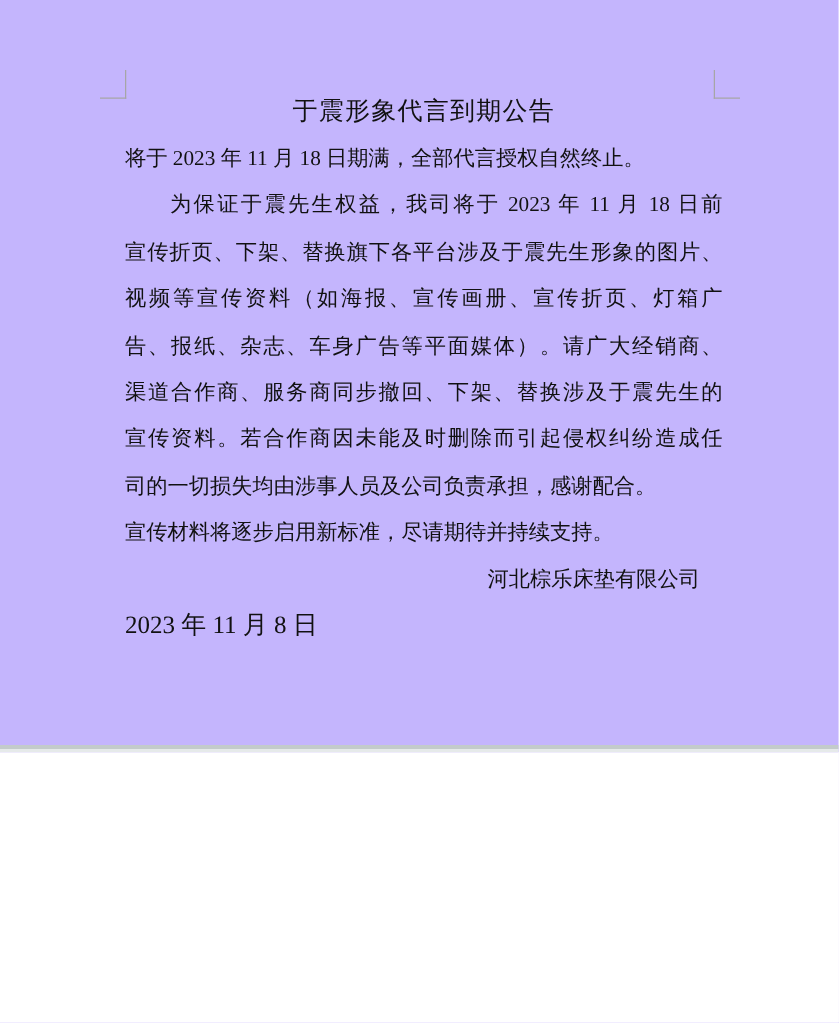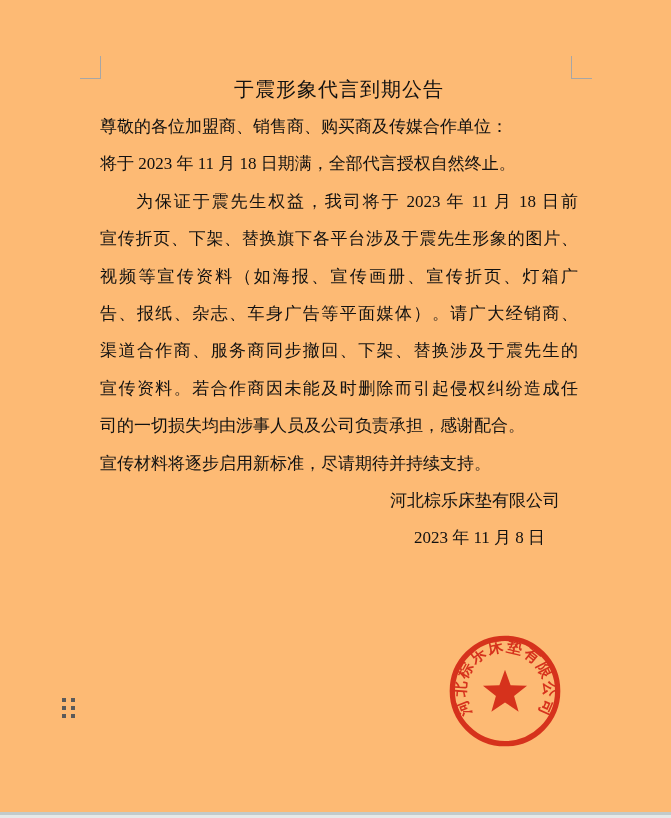--- a/index.html
+++ b/index.html
@@ -4,22 +4,22 @@
 <style>
   html, body {
     margin: 0;
     padding: 0;
     background: #ffffff;
     font-family: "Liberation Serif", "DejaVu Serif", serif;
   }
   .page {
     position: relative;
     width: 671px;
-    height: 818px;
-    background: #fdba74;
+    height: 602px;
+    background: #c4b5fd;
     overflow: hidden;
     color: #111111;
   }
   
   .crop-mark {
     position: absolute;
     width: 20px;
     height: 22px;
   }
   .crop-mark.tl {
@@ -65,23 +65,22 @@
     font-size: 17px;
     line-height: 37.4px;
   }
   .sig-company {
     font-size: 17px;
     line-height: 37.4px;
     text-align: right;
     padding-right: 18px;
   }
   .sig-date {
-    font-size: 17px;
+    font-size: 20px;
     line-height: 37.4px;
-    text-align: right;
     padding-right: 33px;
   }
   
   .drag-handle {
     position: absolute;
     left: 62px;
     top: 698px;
     display: grid;
     grid-template-columns: 4px 4px;
     grid-template-rows: 4px 4px 4px;
@@ -114,21 +113,20 @@
 </head>
 <body>
 
 <div class="page">
 
   <div class="crop-mark tl"></div>
   <div class="crop-mark tr"></div>
 
   <div class="doc">
     <h1 class="title">于震形象代言到期公告</h1>
-    <div class="line">尊敬的各位加盟商、销售商、购买商及传媒合作单位：</div>
     <div class="line">将于 2023 年 11 月 18 日期满，全部代言授权自然终止。</div>
     <div class="line indent j">为保证于震先生权益，我司将于 2023 年 11 月 18 日前</div>
     <div class="line j">宣传折页、下架、替换旗下各平台涉及于震先生形象的图片、</div>
     <div class="line j">视频等宣传资料（如海报、宣传画册、宣传折页、灯箱广</div>
     <div class="line j">告、报纸、杂志、车身广告等平面媒体）。请广大经销商、</div>
     <div class="line j">渠道合作商、服务商同步撤回、下架、替换涉及于震先生的</div>
     <div class="line j">宣传资料。若合作商因未能及时删除而引起侵权纠纷造成任</div>
     <div class="line">司的一切损失均由涉事人员及公司负责承担，感谢配合。</div>
     <div class="line">宣传材料将逐步启用新标准，尽请期待并持续支持。</div>
     <div class="sig-company">河北棕乐床垫有限公司</div>

